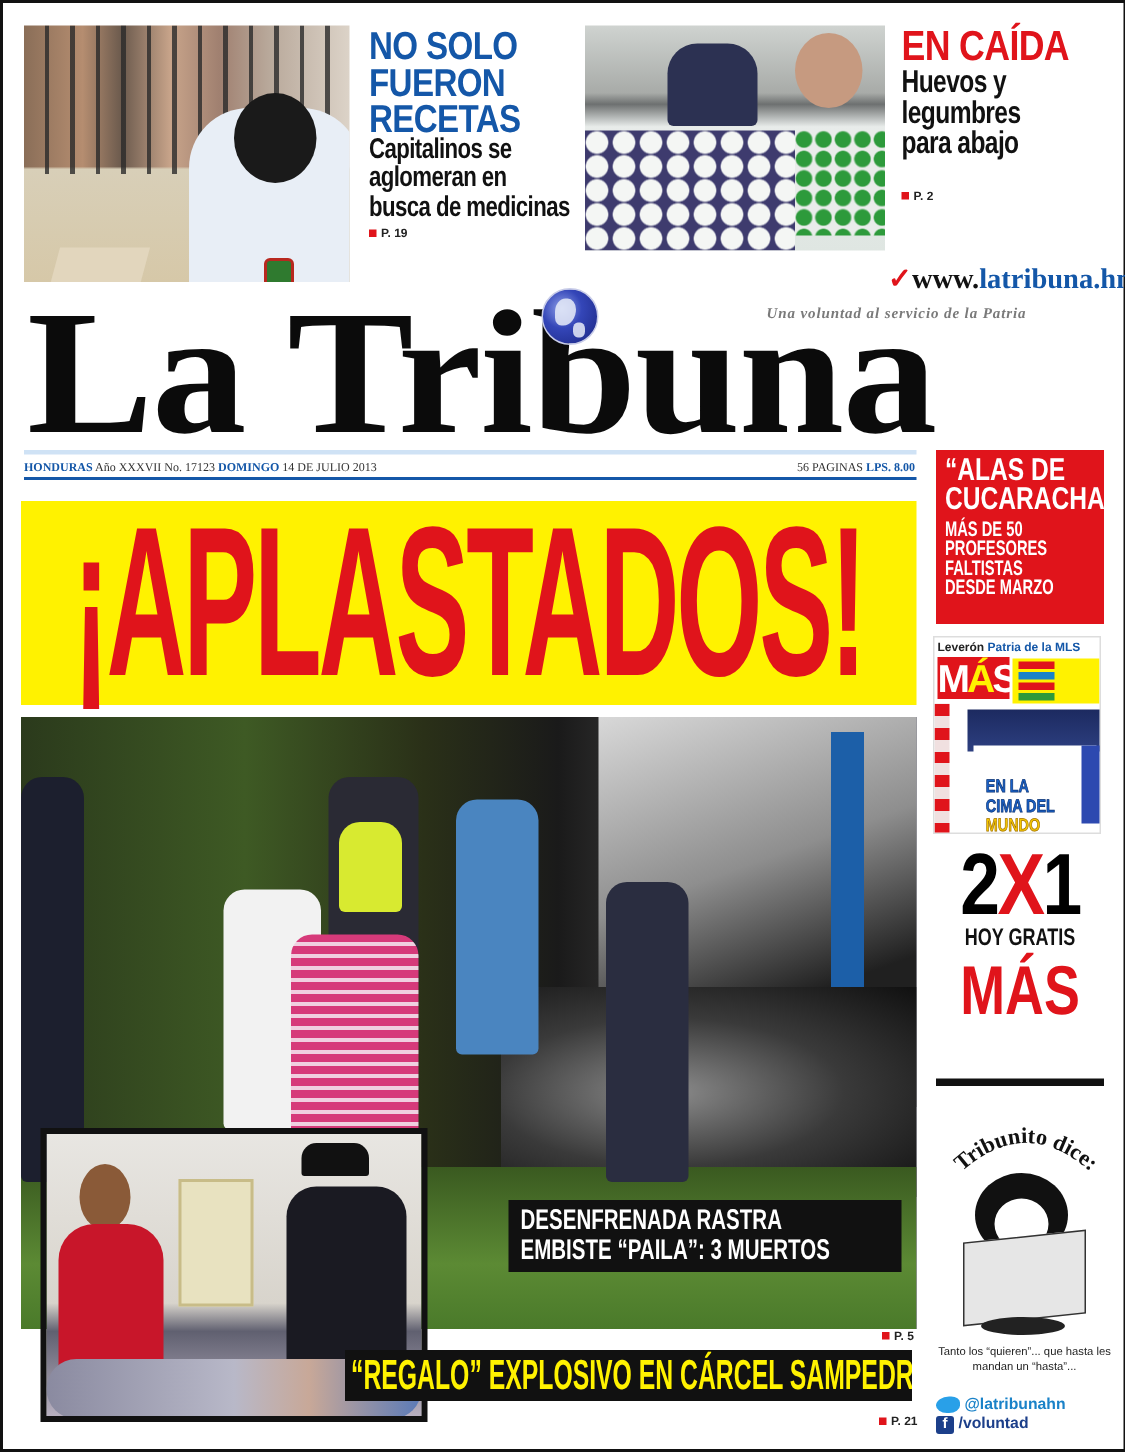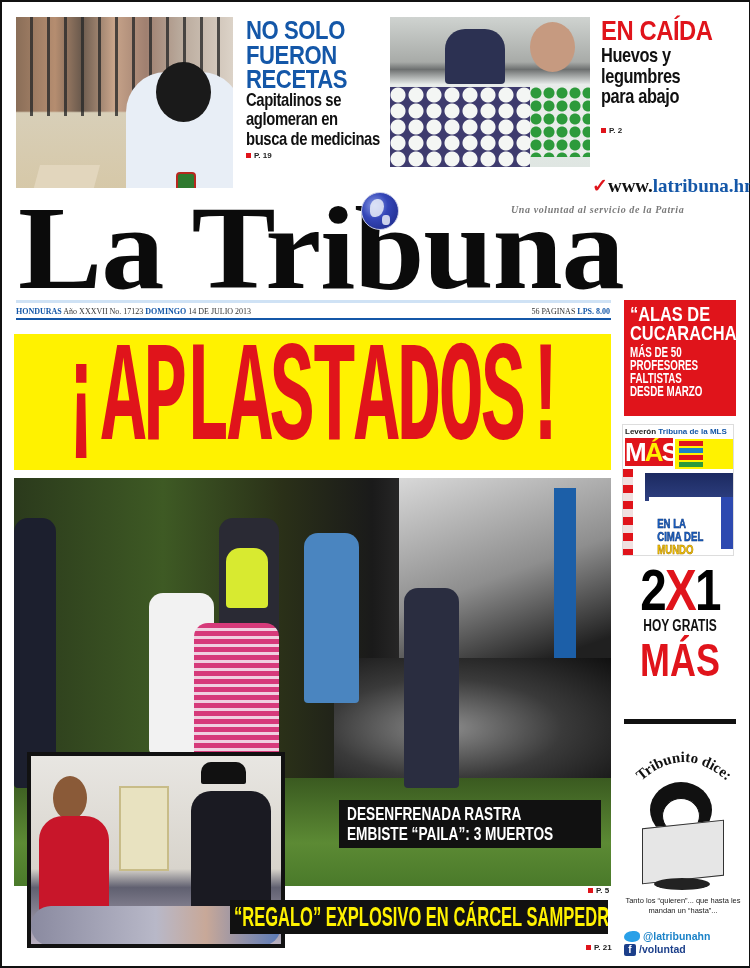--- a/index.html
+++ b/index.html
@@ -52,21 +52,21 @@
   .tagline { position: absolute; left: 511px; top: 204px; font-family: "Liberation Serif", serif; font-style: italic; font-weight: bold; font-size: 10px; color: #7a7a7a; letter-spacing: 0.6px; }
 
   .dateline-bar { position: absolute; left: 16px; top: 300px; width: 595px; height: 20px; border-top: 3px solid #cfe2f5; border-bottom: 2px solid #1457a8; }
   .dateline { position: absolute; left: 16px; top: 307px; font-family: "Liberation Serif", serif; font-size: 8px; color: #333; text-align: center; }
   .dateline b { color: #1457a8; }
   .pages { position: absolute; right: 140px; top: 307px; font-family: "Liberation Serif", serif; font-size: 8px; color: #333; }
   .pages b { color: #1457a8; }
 
   
   .headline-box { position: absolute; left: 14px; top: 334px; width: 597px; height: 136px; background: #fff200; }
-  .headline { position: absolute; left: 14px; top: 334px; width: 597px; height: 136px; display: flex; align-items: center; justify-content: center; color: #e0141b; font-family: Liberation Mono, monospace; font-weight: 900; font-size: 142px; letter-spacing: -4px; line-height: 1; }
+  .headline { position: absolute; left: 14px; top: 334px; width: 597px; height: 136px; display: flex; align-items: center; justify-content: center; color: #e0141b; font-family: Liberation Sans, sans-serif; font-weight: 900; font-size: 142px; letter-spacing: -4px; line-height: 1; }
   .headline span { display: inline-block; transform: scaleX(0.52); transform-origin: center; white-space: nowrap; }
 
   
   .main-photo { position: absolute; left: 14px; top: 478px; width: 597px; height: 408px; overflow: hidden;
     background: linear-gradient(90deg, #2b3a1c 0%, #3e5a24 25%, #2a3018 45%, #1a1a1a 60%, #3b3a3a 72%, #2b2b3a 100%); }
   .main-photo .truck { position: absolute; left: 385px; top: 0; width: 212px; height: 260px; background: linear-gradient(160deg, #d8d8d8 0%, #8e8e8e 40%, #202020 70%); }
   .main-photo .blue { position: absolute; left: 540px; top: 10px; width: 22px; height: 170px; background: #1c5fa8; }
   .main-photo .wreck { position: absolute; left: 320px; top: 180px; width: 277px; height: 140px; background: radial-gradient(ellipse at 40% 50%, #8c8c8c 0%, #3a3a3a 50%, #101010 100%); }
   .main-photo .grass { position: absolute; left: 0; top: 300px; width: 100%; height: 108px; background: linear-gradient(180deg, #3a5a20, #5c8a34 60%, #4a7a2a); }
   .person { position: absolute; border-radius: 14px 14px 4px 4px; }
@@ -249,21 +249,21 @@
   <span class="big">CUCARACHA”</span>
   <span class="small">MÁS DE 50</span>
   <span class="small" style="margin-top:0">PROFESORES</span>
   <span class="small" style="margin-top:0">FALTISTAS</span>
   <span class="small" style="margin-top:0">DESDE MARZO</span>
 </div>
 
 <div class="mas-cover">
   <div class="hdr">
     <span>Leverón</span>
-    <i>Tribuna de la MLS</i>
+    <i>Patria de la MLS</i>
   </div>
   <div class="logo"><span>M</span><b>Á</b><span>S</span></div>
   <div class="boxes">
     <div style="background:#e0141b"></div>
       <div style="background:#1a82c8"></div>
       <div style="background:#e0141b"></div>
       <div style="background:#2d9a3b"></div>
   </div>
   <div class="strip"></div>
   <div class="crowd"></div>

